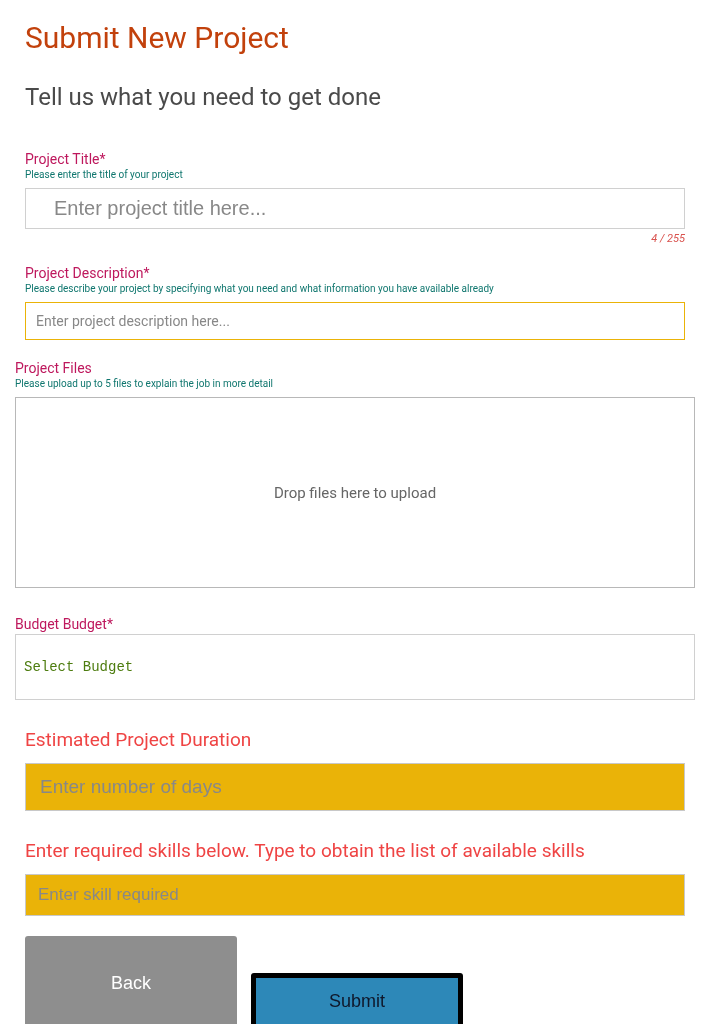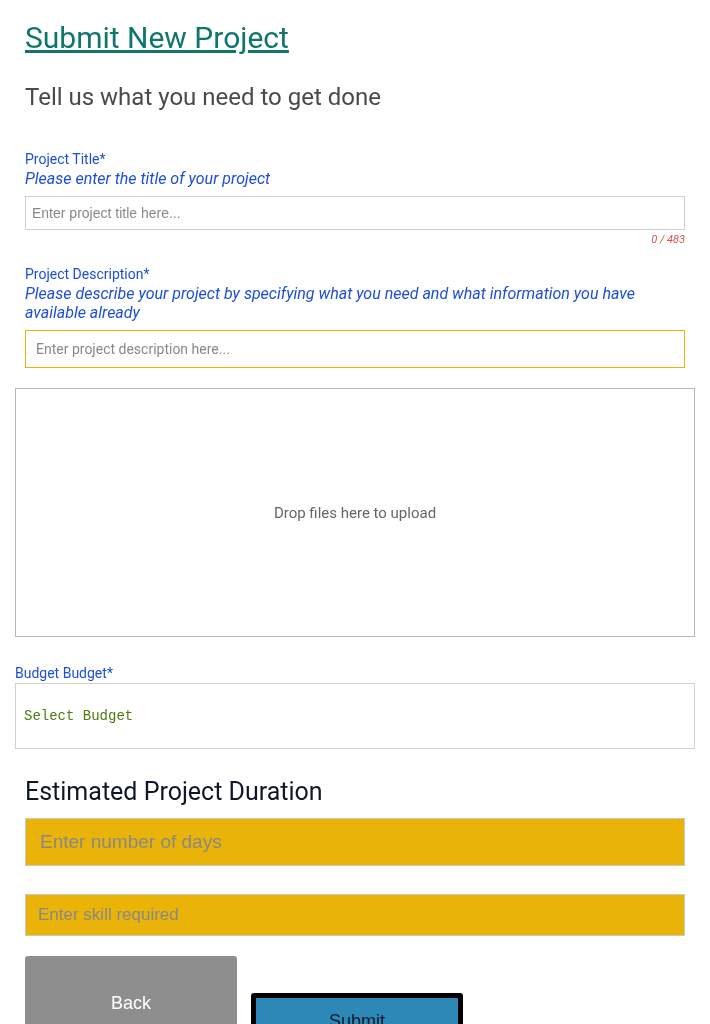--- a/index.html
+++ b/index.html
@@ -10,54 +10,52 @@
     body {
       font-family: -apple-system, BlinkMacSystemFont, "Segoe UI", Roboto, "Helvetica Neue", Arial, sans-serif;
       background: #ffffff;
       width: 710px;
       padding: 20px 25px 20px 25px;
       color: #333;
     }
     .page-title {
       font-size: 30px;
       font-weight: 400;
-      color: #0f766e;
+      color: #c2410c;
       margin-bottom: 28px;
-      text-decoration: underline;
     }
     .page-subtitle {
       font-size: 24px;
       font-weight: 400;
       color: #4a4a4a;
       margin-bottom: 40px;
     }
     .form-group {
       margin-bottom: 20px;
     }
     .form-group.flush {
       margin-left: -10px;
       margin-right: -10px;
     }
     .field-label {
       font-size: 14px;
-      color: #1d4ed8;
+      color: #be185d;
       display: block;
       margin-bottom: 2px;
     }
     .field-hint {
-      font-size: 16px;
-      font-style: italic;
-      color: #1d4ed8;
+      font-size: 10px;
+      color: #0f766e;
       display: block;
       margin-bottom: 8px;
     }
     .text-input {
       width: 100%;
-      padding: 8px 6px;
-      font-size: 14px;
+      padding: 8px 28px;
+      font-size: 20px;
       color: #555;
       border: 1px solid #d0d0d0;
       background: #fff;
       outline: none;
     }
     .text-input::placeholder {
       color: #888;
     }
     .desc-input {
       width: 100%;
@@ -75,21 +73,21 @@
     }
     .char-counter {
       text-align: right;
       font-size: 11px;
       font-style: italic;
       color: #d9534f;
       margin-top: 3px;
     }
     .dropzone {
       width: 100%;
-      height: 249px;
+      height: 191px;
       border: 1px solid #b8b8b8;
       display: flex;
       align-items: center;
       justify-content: center;
       background: #fff;
     }
     .dropzone-text {
       font-size: 15px;
       color: #666;
     }
@@ -97,22 +95,22 @@
       width: 100%;
       padding: 24px 8px;
       font-size: 14px;
       color: #4d7c0f;
       border: 1px solid #d0d0d0;
       background: #fff;
       outline: none;
       font-family: Liberation Mono, monospace;
     }
     .large-label {
-      font-size: 25px;
-      color: #0f172a;
+      font-size: 19px;
+      color: #ef4444;
       display: block;
       margin-bottom: 12px;
     }
     .large-input {
       width: 100%;
       padding: 12px 14px;
       font-size: 19px;
       color: #555;
       border: 1px solid #c8c8c8;
       background: #eab308;
@@ -150,45 +148,48 @@
 <body>
 
 <h1 class="page-title">Submit New Project</h1>
 
 <h2 class="page-subtitle">Tell us what you need to get done</h2>
 
 <div class="form-group">
   <label class="field-label">Project Title*</label>
   <span class="field-hint">Please enter the title of your project</span>
   <input type="text" class="text-input" placeholder="Enter project title here..." style="">
-  <div class="char-counter">0 / 483</div>
+  <div class="char-counter">4 / 255</div>
 </div>
 
 <div class="form-group" style="margin-top:0;">
   <label class="field-label">Project Description*</label>
   <span class="field-hint">Please describe your project by specifying what you need and what information you have available already</span>
   <input type="text" class="desc-input" placeholder="Enter project description here..." style="">
 </div>
 
 <div class="form-group flush">
+  <label class="field-label">Project Files</label>
+  <span class="field-hint">Please upload up to 5 files to explain the job in more detail</span>
   <div class="dropzone">
     <span class="dropzone-text">Drop files here to upload</span>
   </div>
 </div>
 
 <div class="form-group flush" style="margin-top:28px;">
   <label class="field-label">Budget Budget*</label>
   <div class="select-input">Select Budget</div>
 </div>
 
 <div class="form-group" style="margin-top:28px;">
   <label class="large-label">Estimated Project Duration</label>
   <input type="text" class="large-input" placeholder="Enter number of days" style="">
 </div>
 
 <div class="form-group" style="margin-top:28px;">
+  <label class="large-label">Enter required skills below. Type to obtain the list of available skills</label>
   <input type="text" class="large-input" style="font-size: 17px; padding: 10px 12px;" placeholder="Enter skill required">
 </div>
 
 <div class="button-row">
   <button class="btn btn-back">Back</button>
   <button class="btn btn-submit">Submit</button>
 </div>
 
 </body></html>

